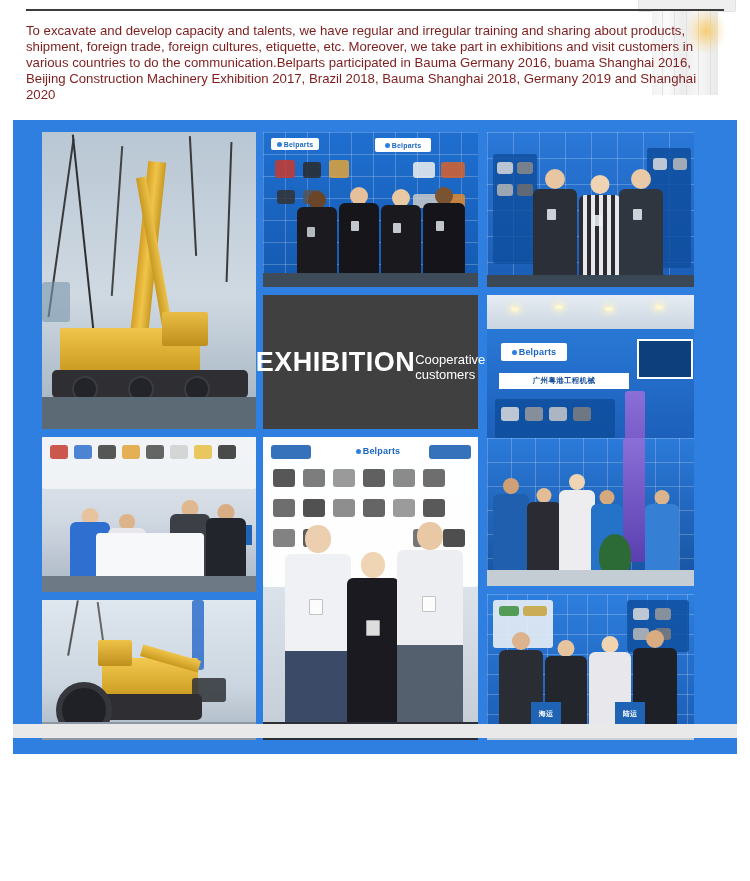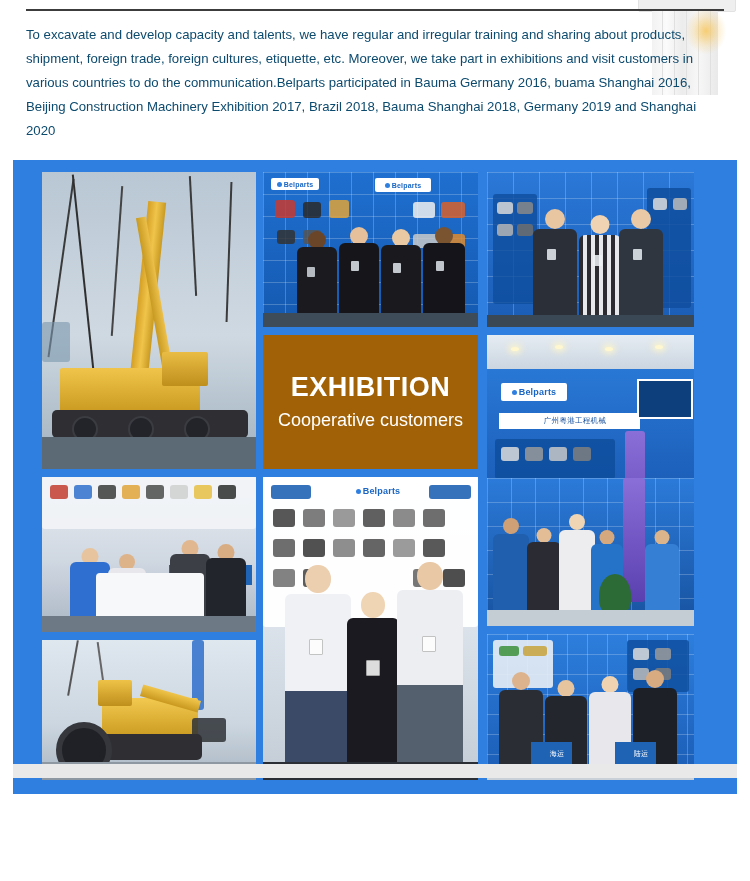--- a/index.html
+++ b/index.html
@@ -80,22 +80,22 @@
   }
   .title-rule {
     margin: 9px 26px 0 26px;
     height: 2px;
     background: #3c3c3c;
   }
 
   .intro {
     margin: 12px 26px 0 26px;
     font-size: 13.2px;
-    line-height: 24px;
-    color: #0c4a6e;
+    line-height: 16px;
+    color: #7f1d1d;
     max-width: 690px;
   }
 
   
   .gallery {
     margin: 17px 13px 0 13px;
     background: #2f7fe0;
     padding: 12px;
     height: 634px;
     box-sizing: border-box;
@@ -129,24 +129,23 @@
   }
   .spot {
     position:absolute; width:8px; height:4px; border-radius:50%;
     background: #fff7cf; box-shadow: 0 0 6px 3px rgba(255,246,200,0.8);
   }
   .banner {
     position:absolute;
     background:#ffffff;
     color:#1b66c4;
     font-size:7px;
-    font-weight:normal;
+    font-weight:bold;
     display:flex; align-items:center; justify-content:center;
     letter-spacing:0.3px;
-    padding-left:11px;
   }
   .part {
     position:absolute;
     background:#2b2b2b;
     border-radius:3px;
     opacity:0.85;
   }
   .person { position:absolute; bottom:0; }
   .person .head {
     position:absolute; left:50%; transform:translateX(-50%);
@@ -184,36 +183,36 @@
   .wheel {
     position:absolute;
     background:#23242a;
     border-radius:50%;
     border:2px solid #3b3c42;
   }
 
   
   .exhib {
     position:absolute;
-    background:#a16207;
+    background:#404040;
     color:#fff;
     display:flex;
-    flex-direction:column;
+    flex-direction:row;
     align-items:center;
     justify-content:center;
   }
   .exhib .big {
     font-size:27px;
     font-weight:bold;
     letter-spacing:0.5px;
     line-height:1;
   }
   .exhib .sub {
     margin-top:9px;
-    font-size:18px;
+    font-size:13px;
     font-weight:normal;
   }
 
   
   .bottom-bar {
     position:absolute;
     left:13px;
     bottom:16px;
     width: 724px;
     height: 14px;

